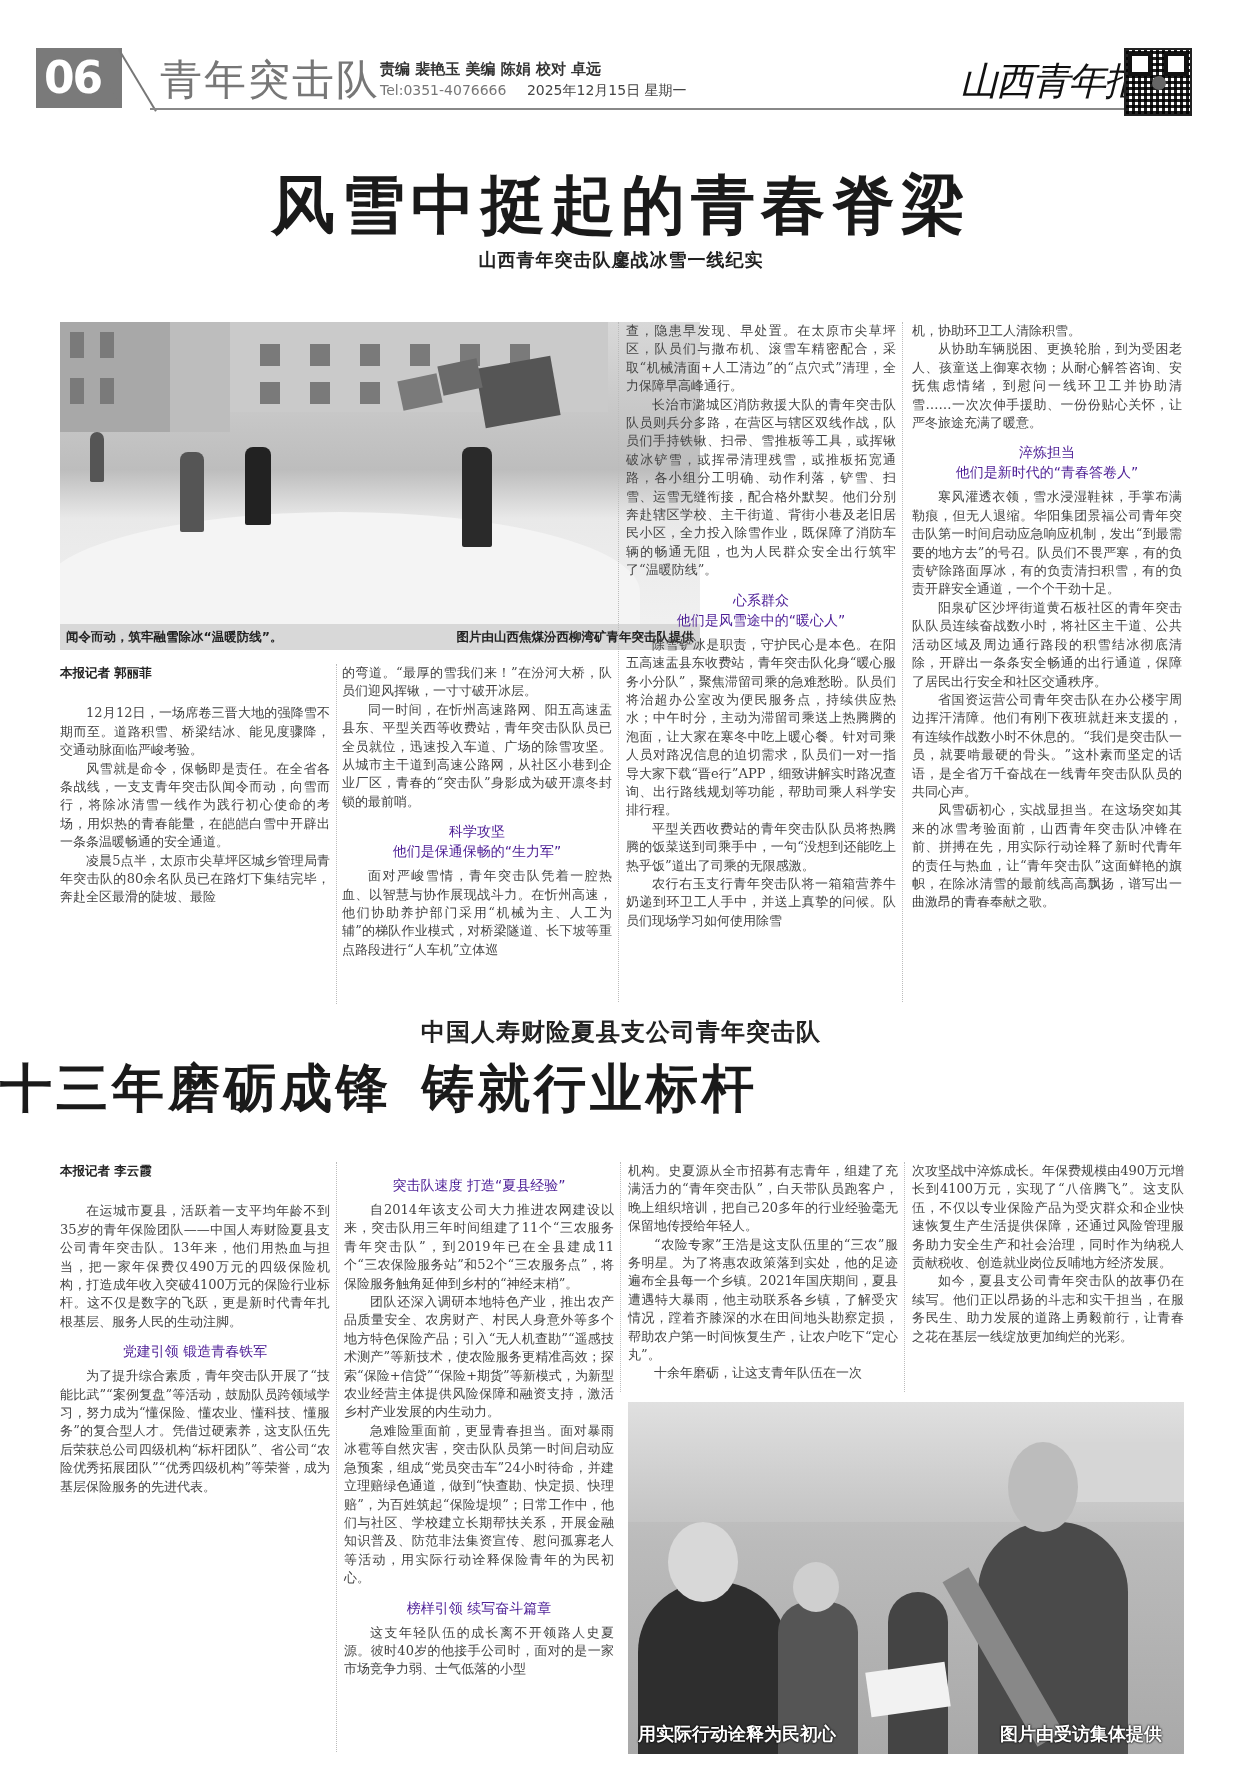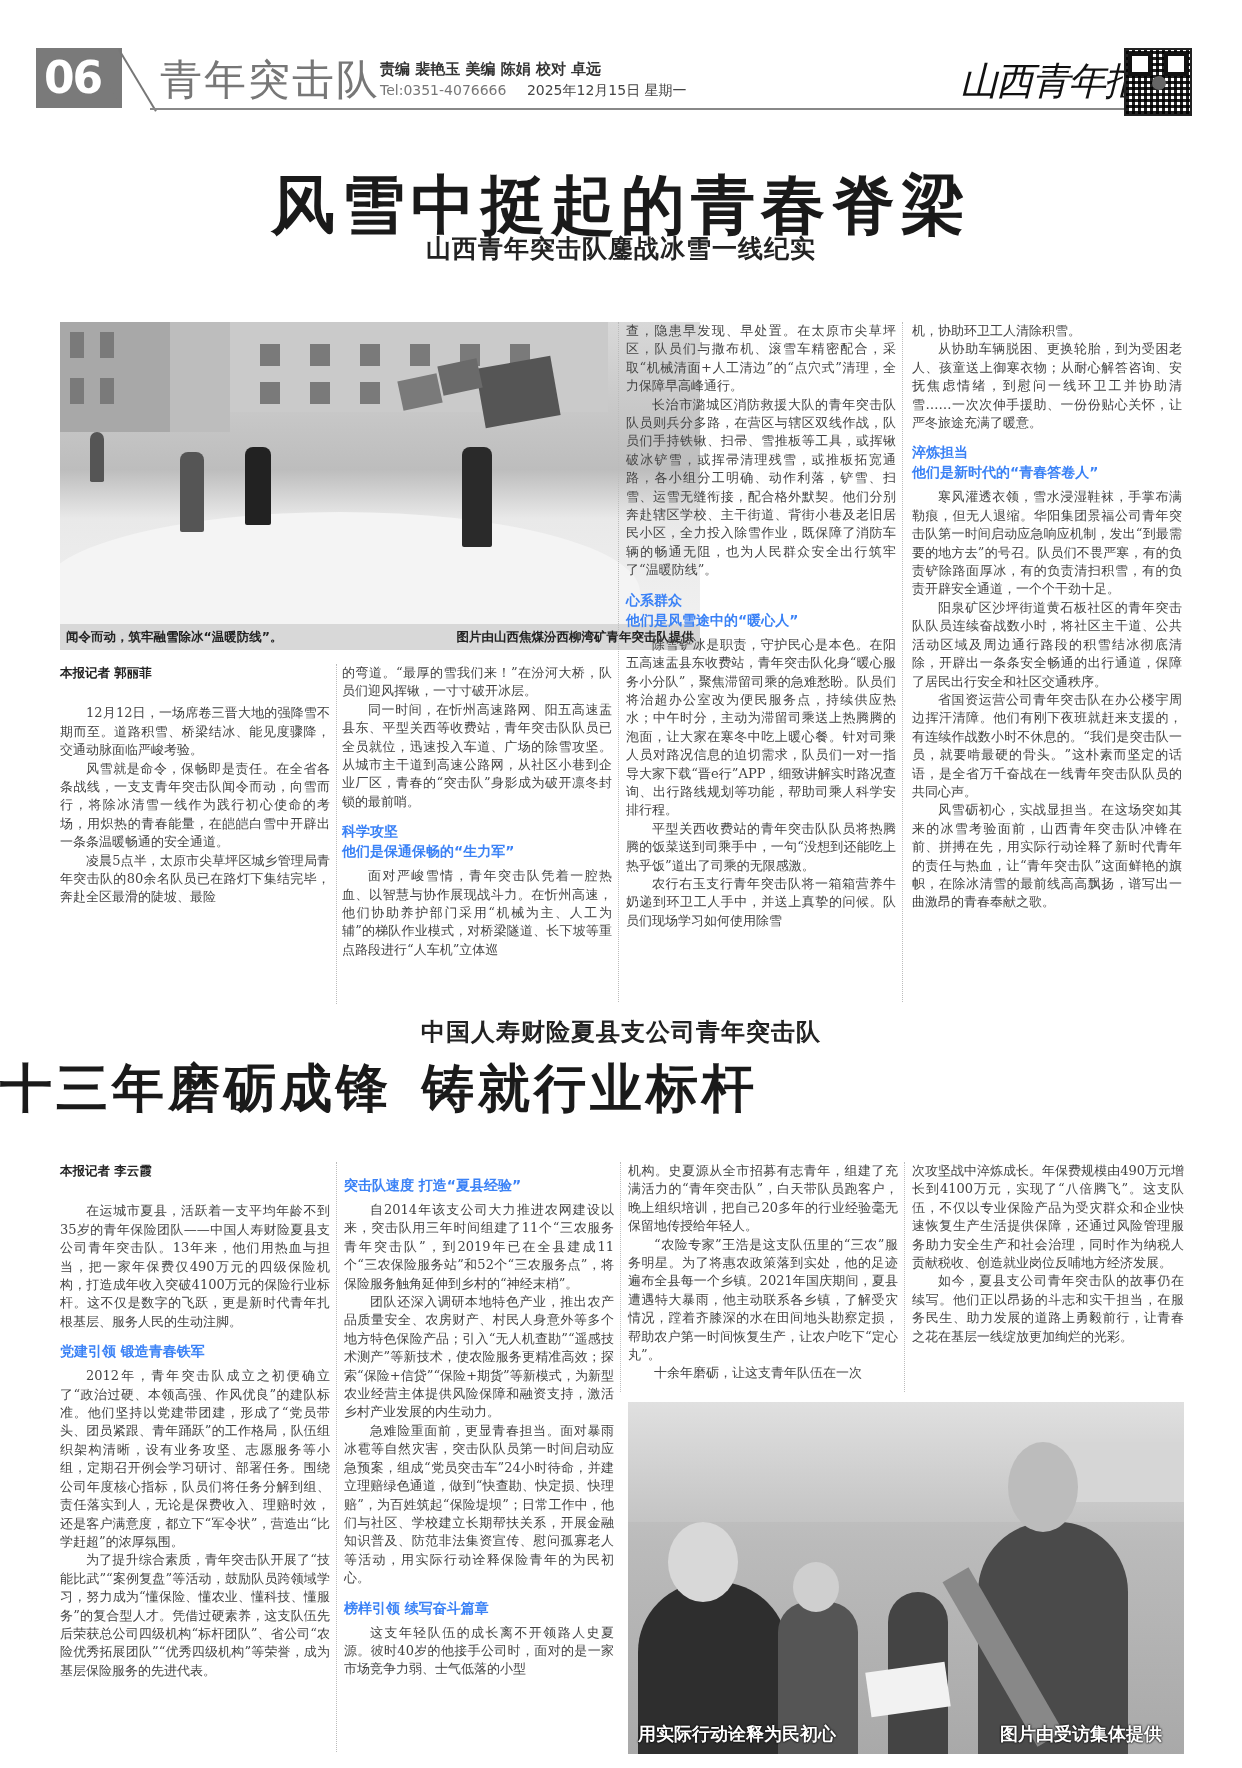--- a/index.html
+++ b/index.html
@@ -25,40 +25,40 @@
       repeating-linear-gradient(0deg, #222 0 3px, #fff 3px 6px);
       background-blend-mode: multiply; border: 2px solid #222; }
   .qr::before, .qr::after { content: ""; position: absolute; width: 16px; height: 16px; border: 4px solid #111; background: #fff; }
   .qr::before { left: 2px; top: 2px; }
   .qr::after { right: 2px; top: 2px; }
   .qr-dot { position: absolute; left: 26px; top: 26px; width: 14px; height: 14px; border-radius: 50%; background: #666; }
 
   
   .headline1 { position: absolute; left: 0; width: 1242px; top: 162px; text-align: center;
     font-family: "DejaVu Sans", sans-serif; font-weight: bold; font-size: 64px; color: #1a1a1a; letter-spacing: 6px; }
-  .subhead1 { position: absolute; left: 0; width: 1242px; top: 232px; text-align: center;
-    font-family: "DejaVu Serif", serif; font-weight: bold; font-size: 25px; color: #222; letter-spacing: 1px; }
+  .subhead1 { position: absolute; left: 0; width: 1242px; top: 248px; text-align: center;
+    font-family: "DejaVu Serif", serif; font-weight: bold; font-size: 18px; color: #222; letter-spacing: 1px; }
 
   
   .photo1 { position: absolute; left: 60px; top: 322px; width: 640px; height: 328px; overflow: hidden;
     background: linear-gradient(180deg, #d8d8d8 0%, #c6c6c6 30%, #bdbdbd 45%, #e9e9e9 60%, #f2f2f2 100%); }
   .bld { position: absolute; background: #b5b5b5; }
   .bld-win { position: absolute; background: #7a7a7a; }
   .person { position: absolute; background: #333; border-radius: 8px 8px 2px 2px; }
   .flag { position: absolute; background: #6a6a6a; }
   .snow-mound { position: absolute; background: #f4f4f4; border-radius: 50% 50% 0 0; }
   .photo1-caption { position: absolute; left: 0; bottom: 0; width: 100%; height: 26px;
     background: rgba(210,210,210,0.85); font-family: "DejaVu Sans", sans-serif; font-size: 12.5px; color: #222;
     display: flex; justify-content: space-between; align-items: center; padding: 0 6px; font-weight: bold; }
 
   
   .col { position: absolute; font-size: 13px; line-height: 18.4px; color: #444; text-align: justify; }
   .col p { text-indent: 2em; }
   .byline { font-family: "DejaVu Sans", sans-serif; font-weight: bold; font-size: 12.5px; color: #222; margin-bottom: 22px; }
-  .subhead { font-family: "DejaVu Sans", sans-serif; font-weight: bold; font-size: 14px; color: #3b82f6; line-height: 20px; margin: 10px 0 6px; }
+  .subhead { font-family: "DejaVu Sans", sans-serif; font-weight: normal; font-size: 14px; text-align: center; color: #4c1d95; line-height: 20px; margin: 10px 0 6px; }
   .colrule { position: absolute; width: 0; border-left: 1px dotted #bbb; }
 
   
   .kicker2 { position: absolute; left: 0; width: 1242px; top: 1016px; text-align: center;
     font-family: "DejaVu Serif", serif; font-weight: bold; font-size: 24px; color: #222; letter-spacing: 1px; }
   .headline2 { position: absolute; left: 0; width: 1242px; top: 1054px; text-align: left;
     font-family: "DejaVu Sans", sans-serif; font-weight: bold; font-size: 52px; color: #1a1a1a; letter-spacing: 4px; }
   .hl2-gap { display: inline-block; width: 30px; }
 
   .photo2 { position: absolute; left: 628px; top: 1402px; width: 556px; height: 352px; overflow: hidden;
@@ -171,21 +171,20 @@
 
 <div class="kicker2">中国人寿财险夏县支公司青年突击队</div>
 <h1 class="headline2">
   <span>十三年磨砺成锋</span><span class="hl2-gap"></span><span>铸就行业标杆</span>
 </h1>
 
 <div class="col" style="left:60px;top:1162px;width:270px;">
   <div class="byline">本报记者 李云霞</div>
   <p>在运城市夏县，活跃着一支平均年龄不到35岁的青年保险团队——中国人寿财险夏县支公司青年突击队。13年来，他们用热血与担当，把一家年保费仅490万元的四级保险机构，打造成年收入突破4100万元的保险行业标杆。这不仅是数字的飞跃，更是新时代青年扎根基层、服务人民的生动注脚。</p>
   <div class="subhead">党建引领 锻造青春铁军</div>
-  <p>2012年，青年突击队成立之初便确立了“政治过硬、本领高强、作风优良”的建队标准。他们坚持以党建带团建，形成了“党员带头、团员紧跟、青年踊跃”的工作格局，队伍组织架构清晰，设有业务攻坚、志愿服务等小组，定期召开例会学习研讨、部署任务。围绕公司年度核心指标，队员们将任务分解到组、责任落实到人，无论是保费收入、理赔时效，还是客户满意度，都立下“军令状”，营造出“比学赶超”的浓厚氛围。</p>
   <p>为了提升综合素质，青年突击队开展了“技能比武”“案例复盘”等活动，鼓励队员跨领域学习，努力成为“懂保险、懂农业、懂科技、懂服务”的复合型人才。凭借过硬素养，这支队伍先后荣获总公司四级机构“标杆团队”、省公司“农险优秀拓展团队”“优秀四级机构”等荣誉，成为基层保险服务的先进代表。</p>
 </div>
 <div class="colrule" style="left:336px;top:1162px;height:590px;"></div>
 
 <div class="col" style="left:344px;top:1162px;width:270px;">
   <div class="subhead" style="margin-top:13px">突击队速度 打造“夏县经验”</div>
   <p>自2014年该支公司大力推进农网建设以来，突击队用三年时间组建了11个“三农服务青年突击队”，到2019年已在全县建成11个“三农保险服务站”和52个“三农服务点”，将保险服务触角延伸到乡村的“神经末梢”。</p>
   <p>团队还深入调研本地特色产业，推出农产品质量安全、农房财产、村民人身意外等多个地方特色保险产品；引入“无人机查勘”“遥感技术测产”等新技术，使农险服务更精准高效；探索“保险+信贷”“保险+期货”等新模式，为新型农业经营主体提供风险保障和融资支持，激活乡村产业发展的内生动力。</p>
   <p>急难险重面前，更显青春担当。面对暴雨冰雹等自然灾害，突击队队员第一时间启动应急预案，组成“党员突击车”24小时待命，并建立理赔绿色通道，做到“快查勘、快定损、快理赔”，为百姓筑起“保险堤坝”；日常工作中，他们与社区、学校建立长期帮扶关系，开展金融知识普及、防范非法集资宣传、慰问孤寡老人等活动，用实际行动诠释保险青年的为民初心。</p>
   <div class="subhead">榜样引领 续写奋斗篇章</div>

